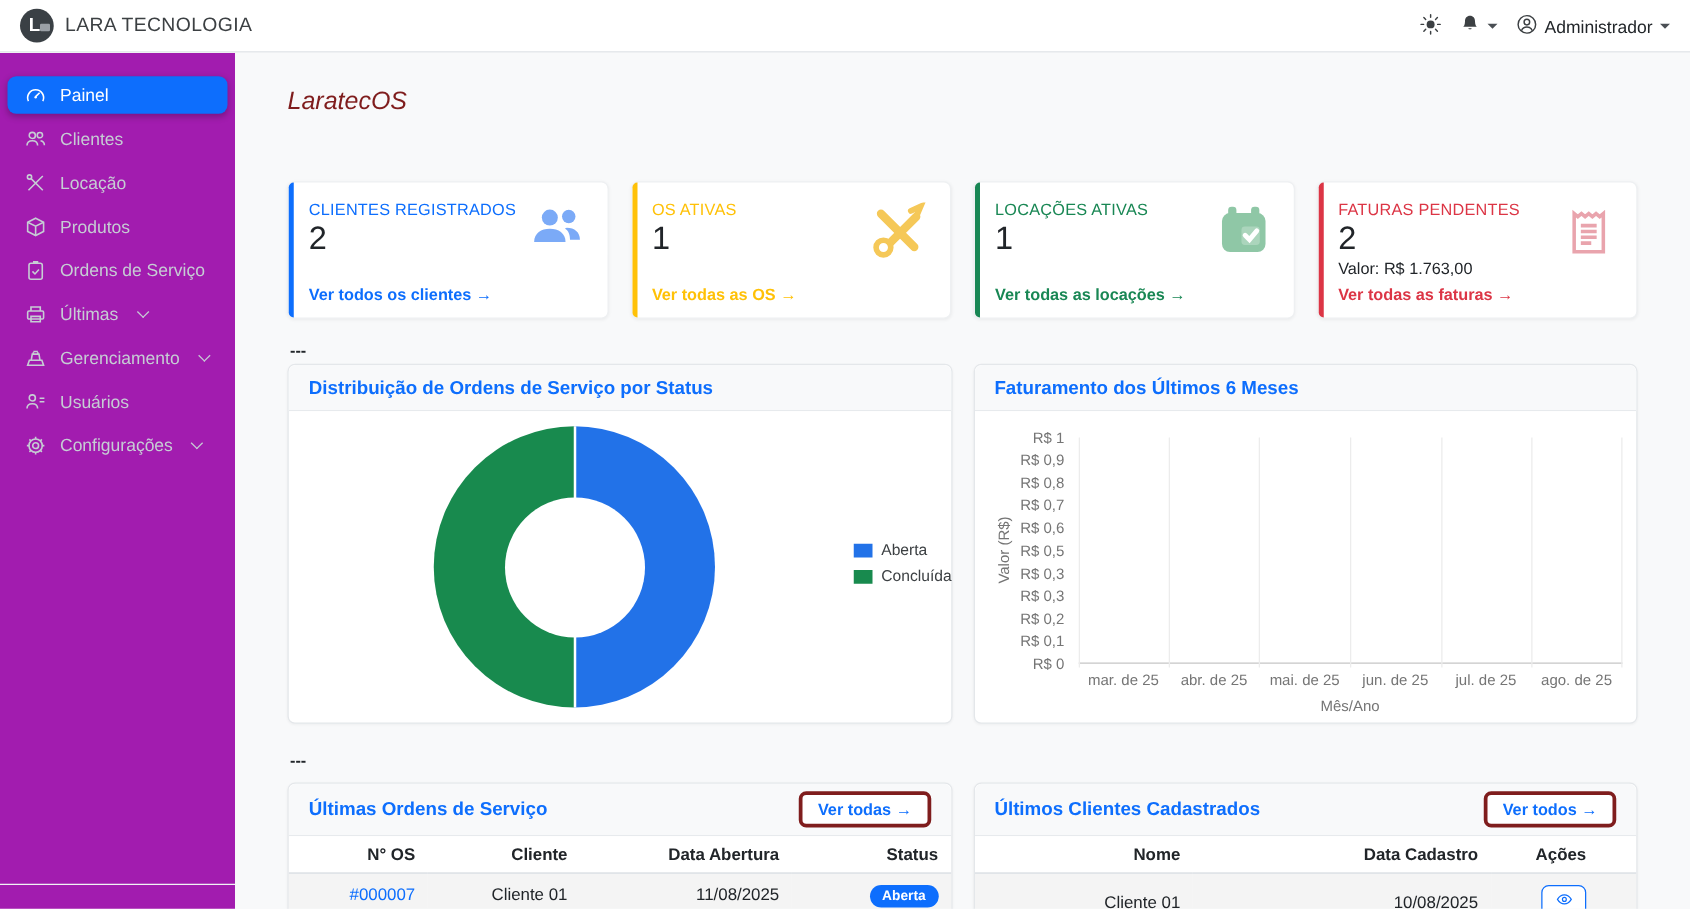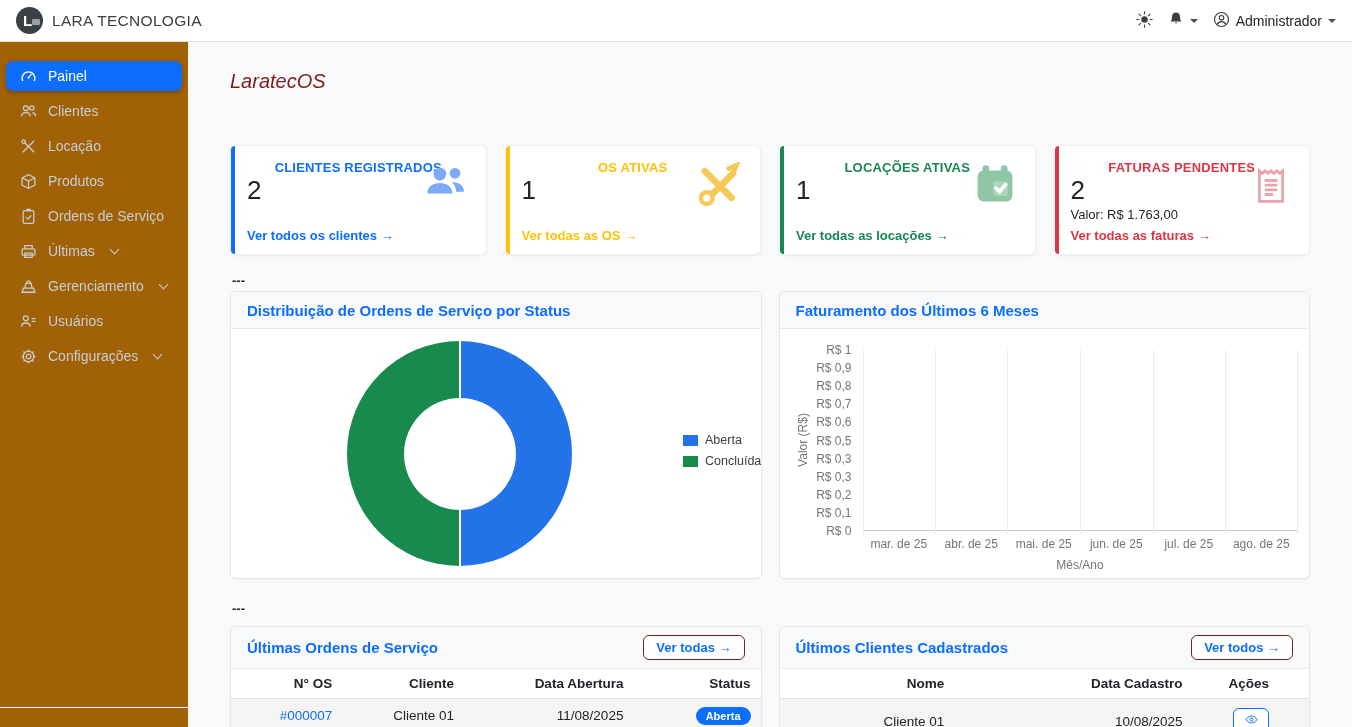--- a/index.html
+++ b/index.html
@@ -19,41 +19,41 @@
     padding-left:7px; position:relative; }
   .logo::after { content:""; position:absolute; right:3px; top:12px; width:8px; height:6px;
     background:#9aa0a6; border-radius:1px; }
   .brand-text { font-size:15.5px; color:#3c4043; letter-spacing:.3px; }
   .nav-right { display:flex; align-items:center; gap:15px; }
   .nav-btn { display:flex; align-items:center; background:none; border:none; cursor:pointer; gap:6px; }
   .nav-user-label { font-size:14px; color:#212529; }
   .caret { width:0; height:0; border-left:4px solid transparent; border-right:4px solid transparent;
     border-top:4.5px solid #4a4f54; display:inline-block; }
   
-  .sidebar { position:fixed; top:42px; left:0; bottom:0; width:188px; background:#a16207;
+  .sidebar { position:fixed; top:42px; left:0; bottom:0; width:188px; background:#a21caf;
     padding-top:14px; z-index:20; }
   .s-item { display:flex; align-items:center; gap:11px; margin:5px 6px; height:30px;
     padding:0 10px 0 14px; border-radius:7px; color:#c6cdd4; font-size:14px; cursor:pointer; }
   .s-item.active { background:#0d6efd; color:#fff; box-shadow:0 2px 5px rgba(0,0,0,.25); }
   .s-icon { width:17px; height:17px; flex:none; display:flex; align-items:center; }
   .s-icon svg { width:17px; height:17px; stroke:currentColor; fill:none; stroke-width:1.2; }
   .chev { width:7px; height:7px; border-right:1.6px solid currentColor; border-bottom:1.6px solid currentColor;
     transform:rotate(45deg); margin-left:5px; margin-top:-4px; }
   .s-divider { position:absolute; left:0; right:0; top:665px; border-top:1px solid #f1f3f5; }
   
   .main { position:absolute; top:42px; left:188px; right:0; bottom:0; padding:28px 42px 0; overflow:hidden; }
   .page-title { font-size:20px; font-weight:400; color:#7f1d1d;font-style:italic; }
   .sep { font-size:13px; font-weight:700; color:#212529; margin:18px 0 0 2px; }
   
   .cards-row { display:flex; gap:18px; margin-top:52px; }
   .stat-card { flex:1; position:relative; height:110px; background:#fff; border-radius:6px;
     border:1px solid #eef0f2; box-shadow:0 1px 3px rgba(0,0,0,.06); padding:14px 16px; }
   .stat-card::before { content:""; position:absolute; left:0; top:0; bottom:0; width:4px;
     border-radius:6px 0 0 6px; background:var(--accent); }
-  .stat-title { font-size:13px; font-weight:700; letter-spacing:.2px; color:var(--accent);text-align:center; }
+  .stat-title { font-size:13px; font-weight:400; letter-spacing:.2px; color:var(--accent); }
   .stat-value { font-size:26px; color:#212529; margin-top:1px; line-height:1.15; }
   .stat-sub { font-size:13px; color:#212529; margin-top:1px; }
   .stat-link { position:absolute; left:16px; bottom:11px; font-size:13px; font-weight:700;
     color:var(--accent); text-decoration:none; cursor:pointer; }
   .stat-link .arr { font-weight:400; }
   .stat-icon { position:absolute; right:18px; top:16px; }
   .c-primary { --accent:#0d6efd; } .c-warning { --accent:#ffc107; }
   .c-success { --accent:#198754; } .c-danger  { --accent:#dc3545; }
   .i-blue { color:#7baaf7; } .i-amber { color:#f5c858; } .i-green { color:#8fc7a6; } .i-red { color:#e9a4ad; }
   
@@ -82,21 +82,21 @@
   .ylabels { position:absolute; left:0; top:21px; width:72px; height:181px; }
   .ylabels span { position:absolute; right:0; transform:translateY(-50%); white-space:nowrap; }
   .xlabels { position:absolute; left:83px; top:208px; width:435px; height:14px; }
   .xlabels span { position:absolute; width:16.6667%; text-align:center; white-space:nowrap; }
   .xlab { position:absolute; left:83px; top:229px; width:435px; text-align:center; }
   .ylab { position:absolute; left:23px; top:111px; transform:translate(-50%,-50%) rotate(-90deg); white-space:nowrap; }
   
   .tables-row { display:flex; gap:17px; margin-top:10px; }
   .table-card { flex:1; height:150px; overflow:hidden; }
   .table-card .card-header { height:42px; }
-  .btn-outline { border:1px solid #7f1d1d; color:#0d6efd; background:#fff; border-radius:6px;
+  .btn-outline { border:3px solid #7f1d1d; color:#0d6efd; background:#fff; border-radius:6px;
     padding:4px 12px; font-size:13px; font-weight:600; cursor:pointer;
     font-family:"Liberation Sans","DejaVu Sans",sans-serif; }
   table { width:100%; border-collapse:collapse; font-size:13.5px; color:#212529; }
   th, td { text-align:right; padding:7px 10px 7px 8px; }
   th { font-weight:700; border-bottom:1px solid #dee2e6; }
   tbody tr { background:rgba(0,0,0,.045); }
   td { padding-top:9px; padding-bottom:9px; }
   .os-link { color:#0d6efd; text-decoration:none; cursor:pointer;margin-top:26px; }
   .badge { background:#0d6efd; color:#fff; border-radius:10px; padding:3px 10px; font-size:11px; font-weight:700; }
   .col-right { text-align:right; padding-right:40px; }

